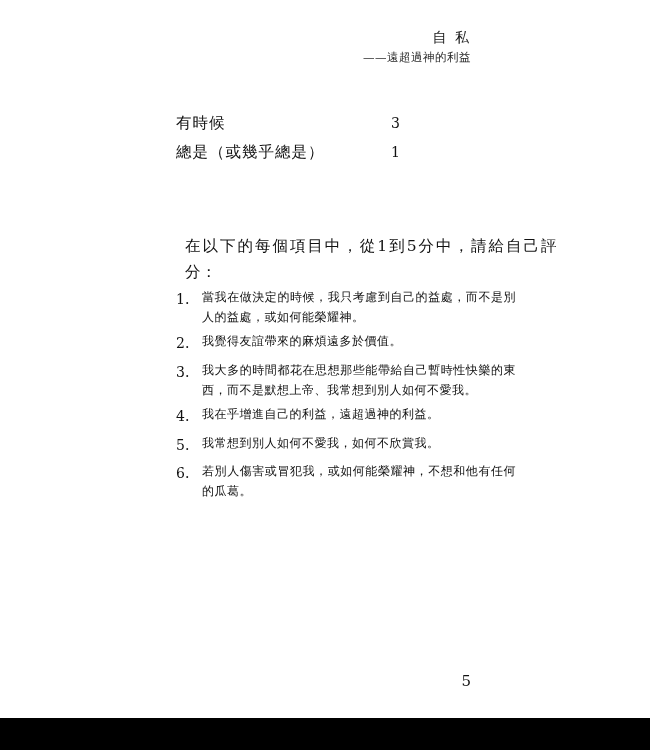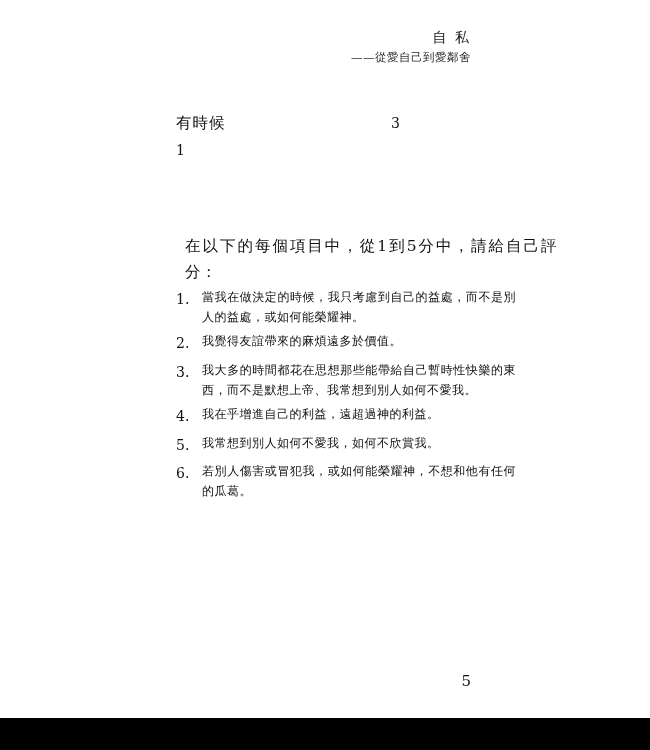--- a/index.html
+++ b/index.html
@@ -129,29 +129,30 @@
     font-size: 15px;
   }
 </style>
 </head>
 <body>
 
 <div class="page">
 
   <div class="header">
     <div class="header-title">自 私</div>
-    <div class="header-sub">——從愛自己到愛鄰舍</div>
+    <div class="header-sub">——遠超過神的利益</div>
   </div>
 
   <div class="scale">
     <div class="scale-row">
       <div class="scale-label">有時候</div>
       <div class="scale-value">3</div>
     </div>
     <div class="scale-row">
+      <div class="scale-label">總是（或幾乎總是）</div>
       <div class="scale-value">1</div>
     </div>
   </div>
 
   <div class="instruction">在以下的每個項目中，從1到5分中，請給自己評分：</div>
 
   <div class="items">
     <div class="item">
       <div class="item-num">1.</div>
       <div class="item-text">當我在做決定的時候，我只考慮到自己的益處，而不是別人的益處，或如何能榮耀神。</div>

